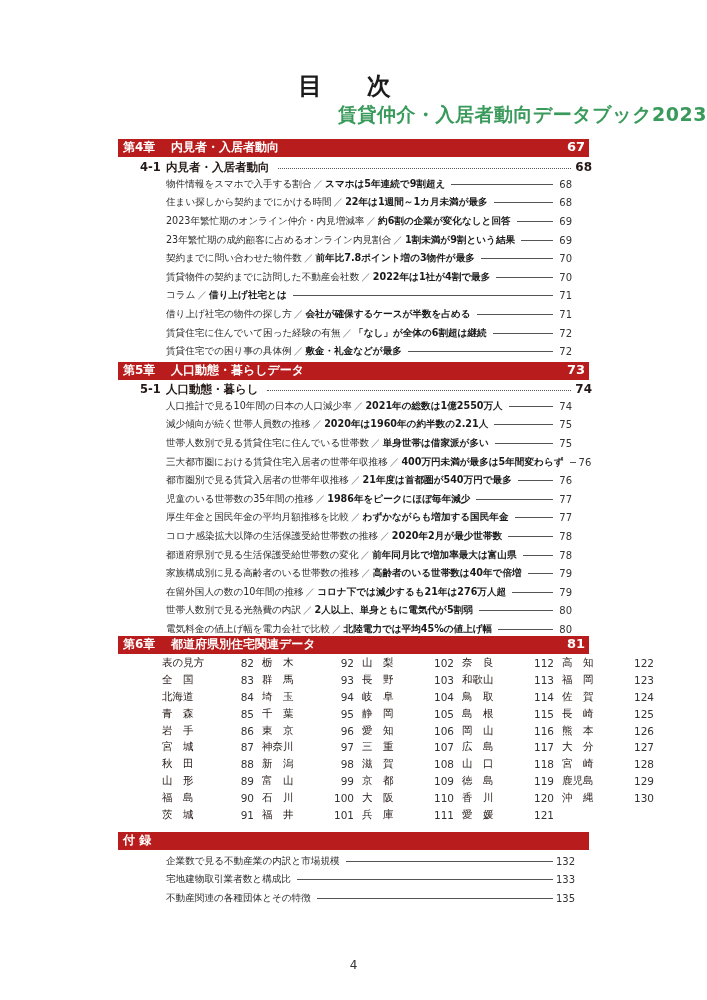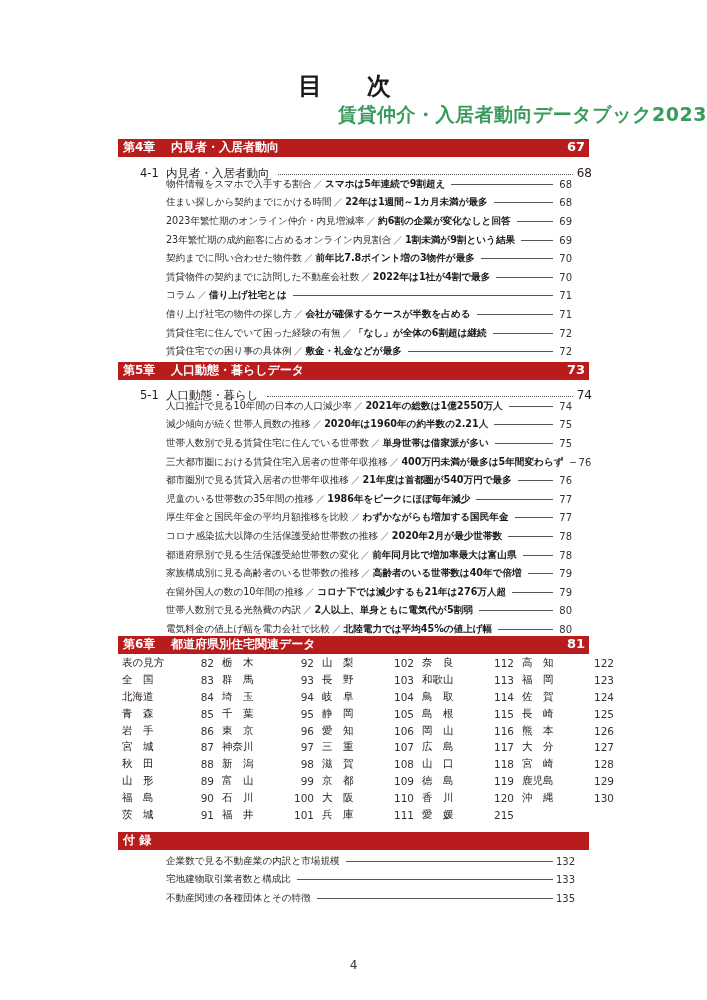--- a/index.html
+++ b/index.html
@@ -9,35 +9,35 @@
            font-size:24px; font-weight:bold; letter-spacing:18px; color:#1a1a1a; }
   .subtitle { position:absolute; top:102px; left:0; width:707px; text-align:right;
               font-size:19px; font-weight:bold; color:#3a9a5c; letter-spacing:0.5px; }
   .chap-bar { position:absolute; left:118px; width:471px; height:18px; background:#b91c1c;
               color:#ffffff; font-size:12px; display:flex; align-items:flex-start; box-sizing:border-box;
               padding:0 4px 0 5px; }
   .chap-bar .num { width:48px; font-weight:bold; }
   .chap-bar .name { flex:1; font-weight:bold; }
   .chap-bar .page { font-weight:bold; font-size:13px; }
   .section { position:absolute; left:140px; width:452px; display:flex; align-items:center;
-             font-size:11.5px; font-weight:normal; height:16px;margin-top:6px; }
+             font-size:11.5px; font-weight:bold; height:16px; }
   .section .snum { width:26px; }
   .section .sname { white-space:nowrap; padding-right:4px; }
   .section .dots { flex:1; border-bottom:1.5px dotted #555; margin:0 4px; position:relative; top:1px; }
   .section .spage { font-size:12px; }
   .entries { position:absolute; left:166px; width:406px; }
   .entry { display:flex; align-items:center; height:18.6px; font-size:9.6px; white-space:nowrap; }
   .entry .lead { color:#2a2a2a; }
   .entry .sep { color:#888; margin:0 2px; }
   .entry .bold { font-weight:bold; color:#1a1a1a; }
   .entry .line { flex:1; border-bottom:1px solid #555; margin:0 3px 0 6px; min-width:6px; }
   .entry .pg { width:16px; text-align:right; font-size:10px; color:#333; }
   .pref-grid { position:absolute; left:122px; top:655px; width:470px; }
   .pref-col { position:absolute; top:0; }
-  .pref-row { height:16.8px; display:flex; align-items:center; font-size:10.5px; }
+  .pref-row { height:16.8px; display:flex; align-items:center; font-size:10.5px;margin-left:40px; }
   .pref-row .pn { width:56px; letter-spacing:0px; }
   .pref-row .pp { width:36px; text-align:right; color:#333; }
   .page-num { position:absolute; top:958px; left:0; width:707px; text-align:center; font-size:12px; color:#333; }
 </style>
 </head>
 <body>
 
 <div class="title">目 次</div>
 <div class="subtitle">賃貸仲介・入居者動向データブック2023</div>
 
@@ -394,21 +394,21 @@
       <div class="pref-row">
         <span class="pn">徳　島</span>
         <span class="pp">119</span>
       </div>
       <div class="pref-row">
         <span class="pn">香　川</span>
         <span class="pp">120</span>
       </div>
       <div class="pref-row">
         <span class="pn">愛　媛</span>
-        <span class="pp">215</span>
+        <span class="pp">121</span>
       </div>
     </div>
     <div class="pref-col" style="left: 400px;">
       <div class="pref-row">
         <span class="pn">高　知</span>
         <span class="pp">122</span>
       </div>
       <div class="pref-row">
         <span class="pn">福　岡</span>
         <span class="pp">123</span>

